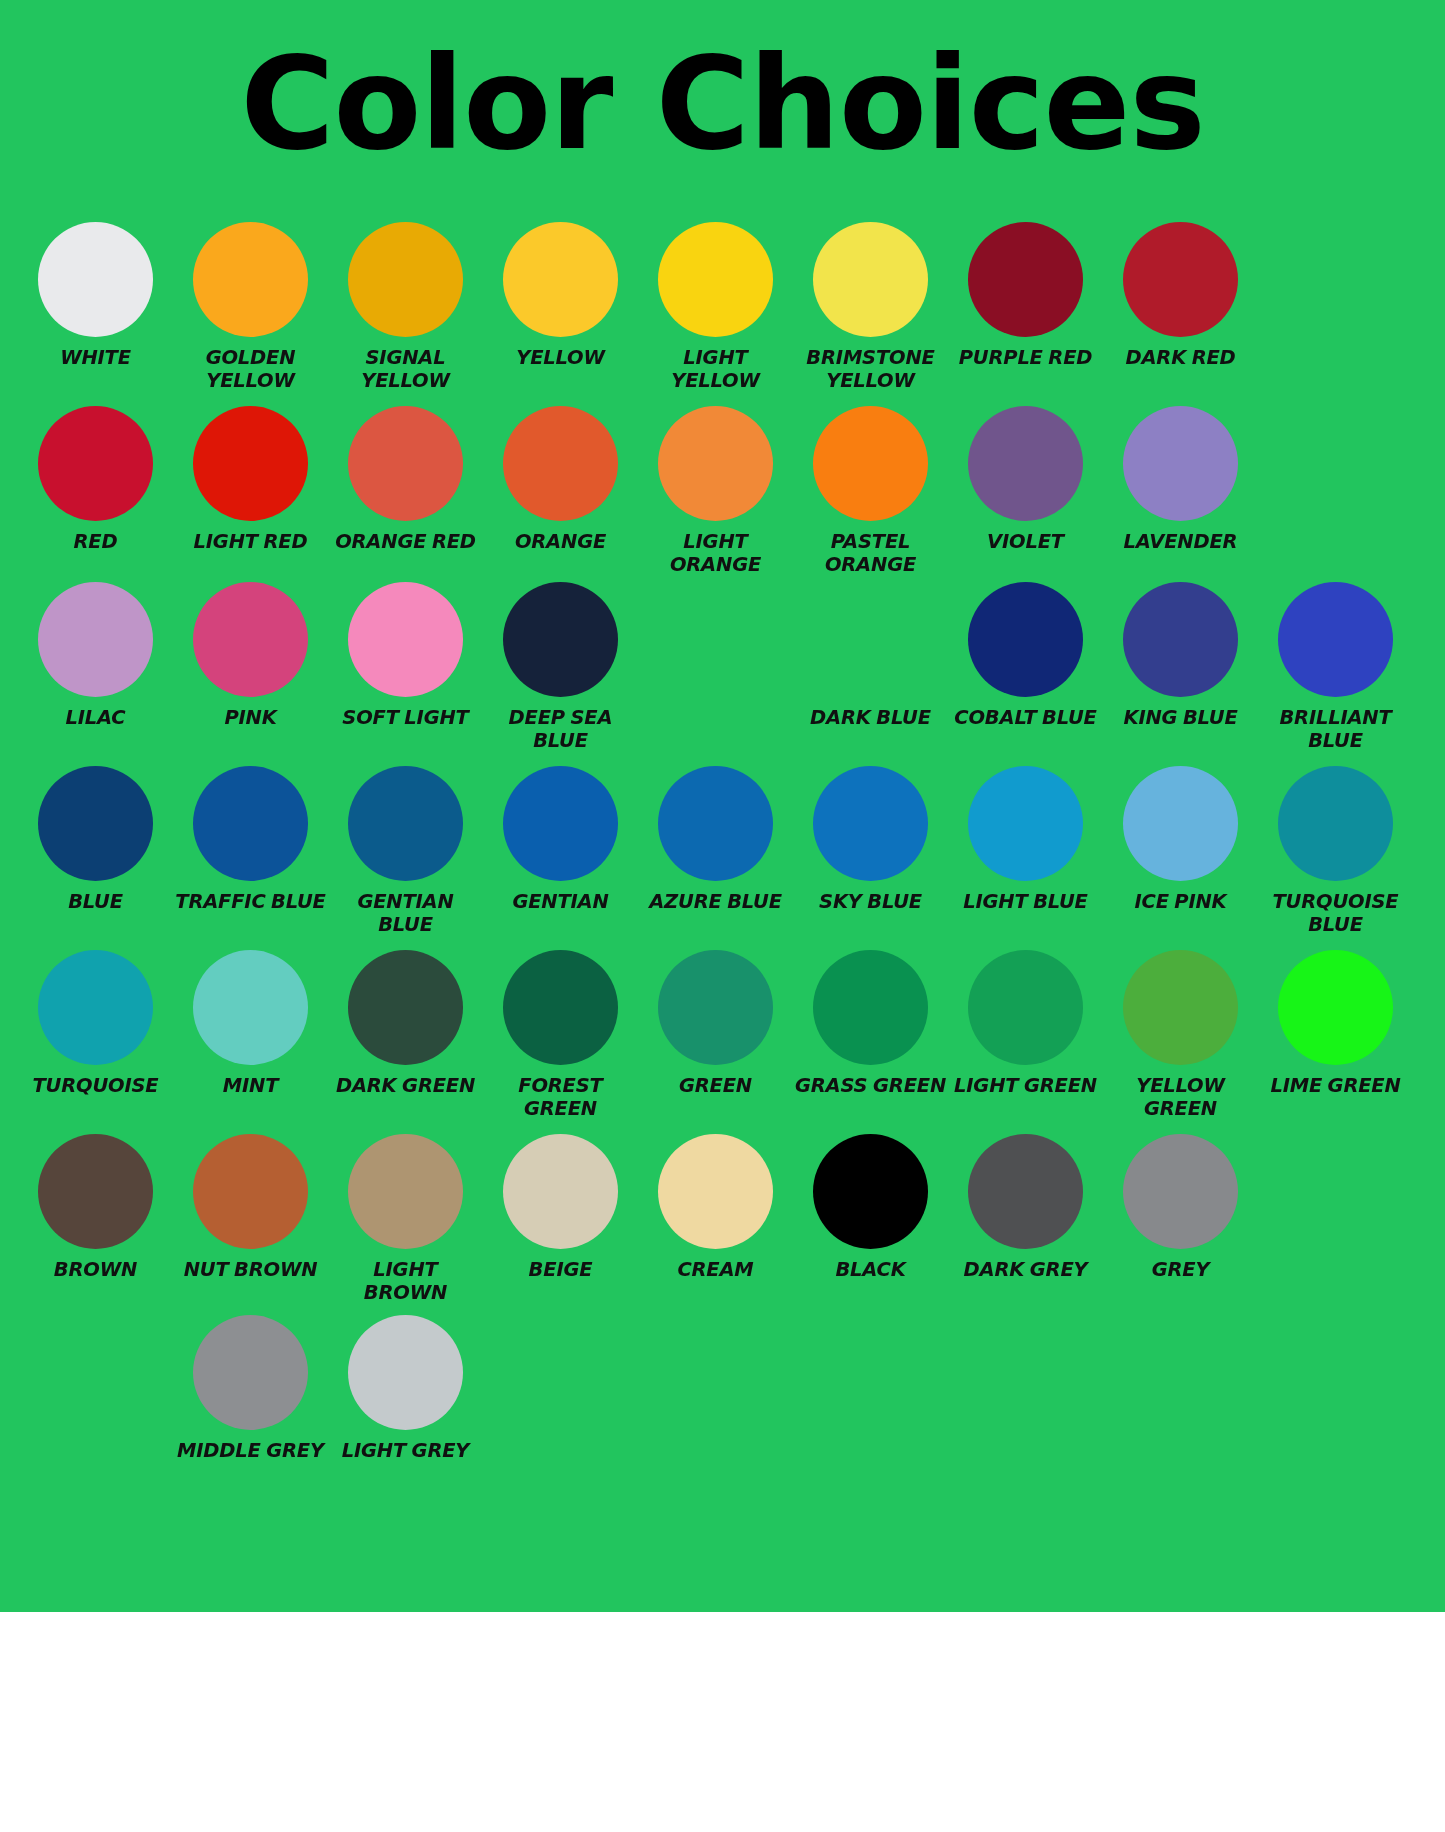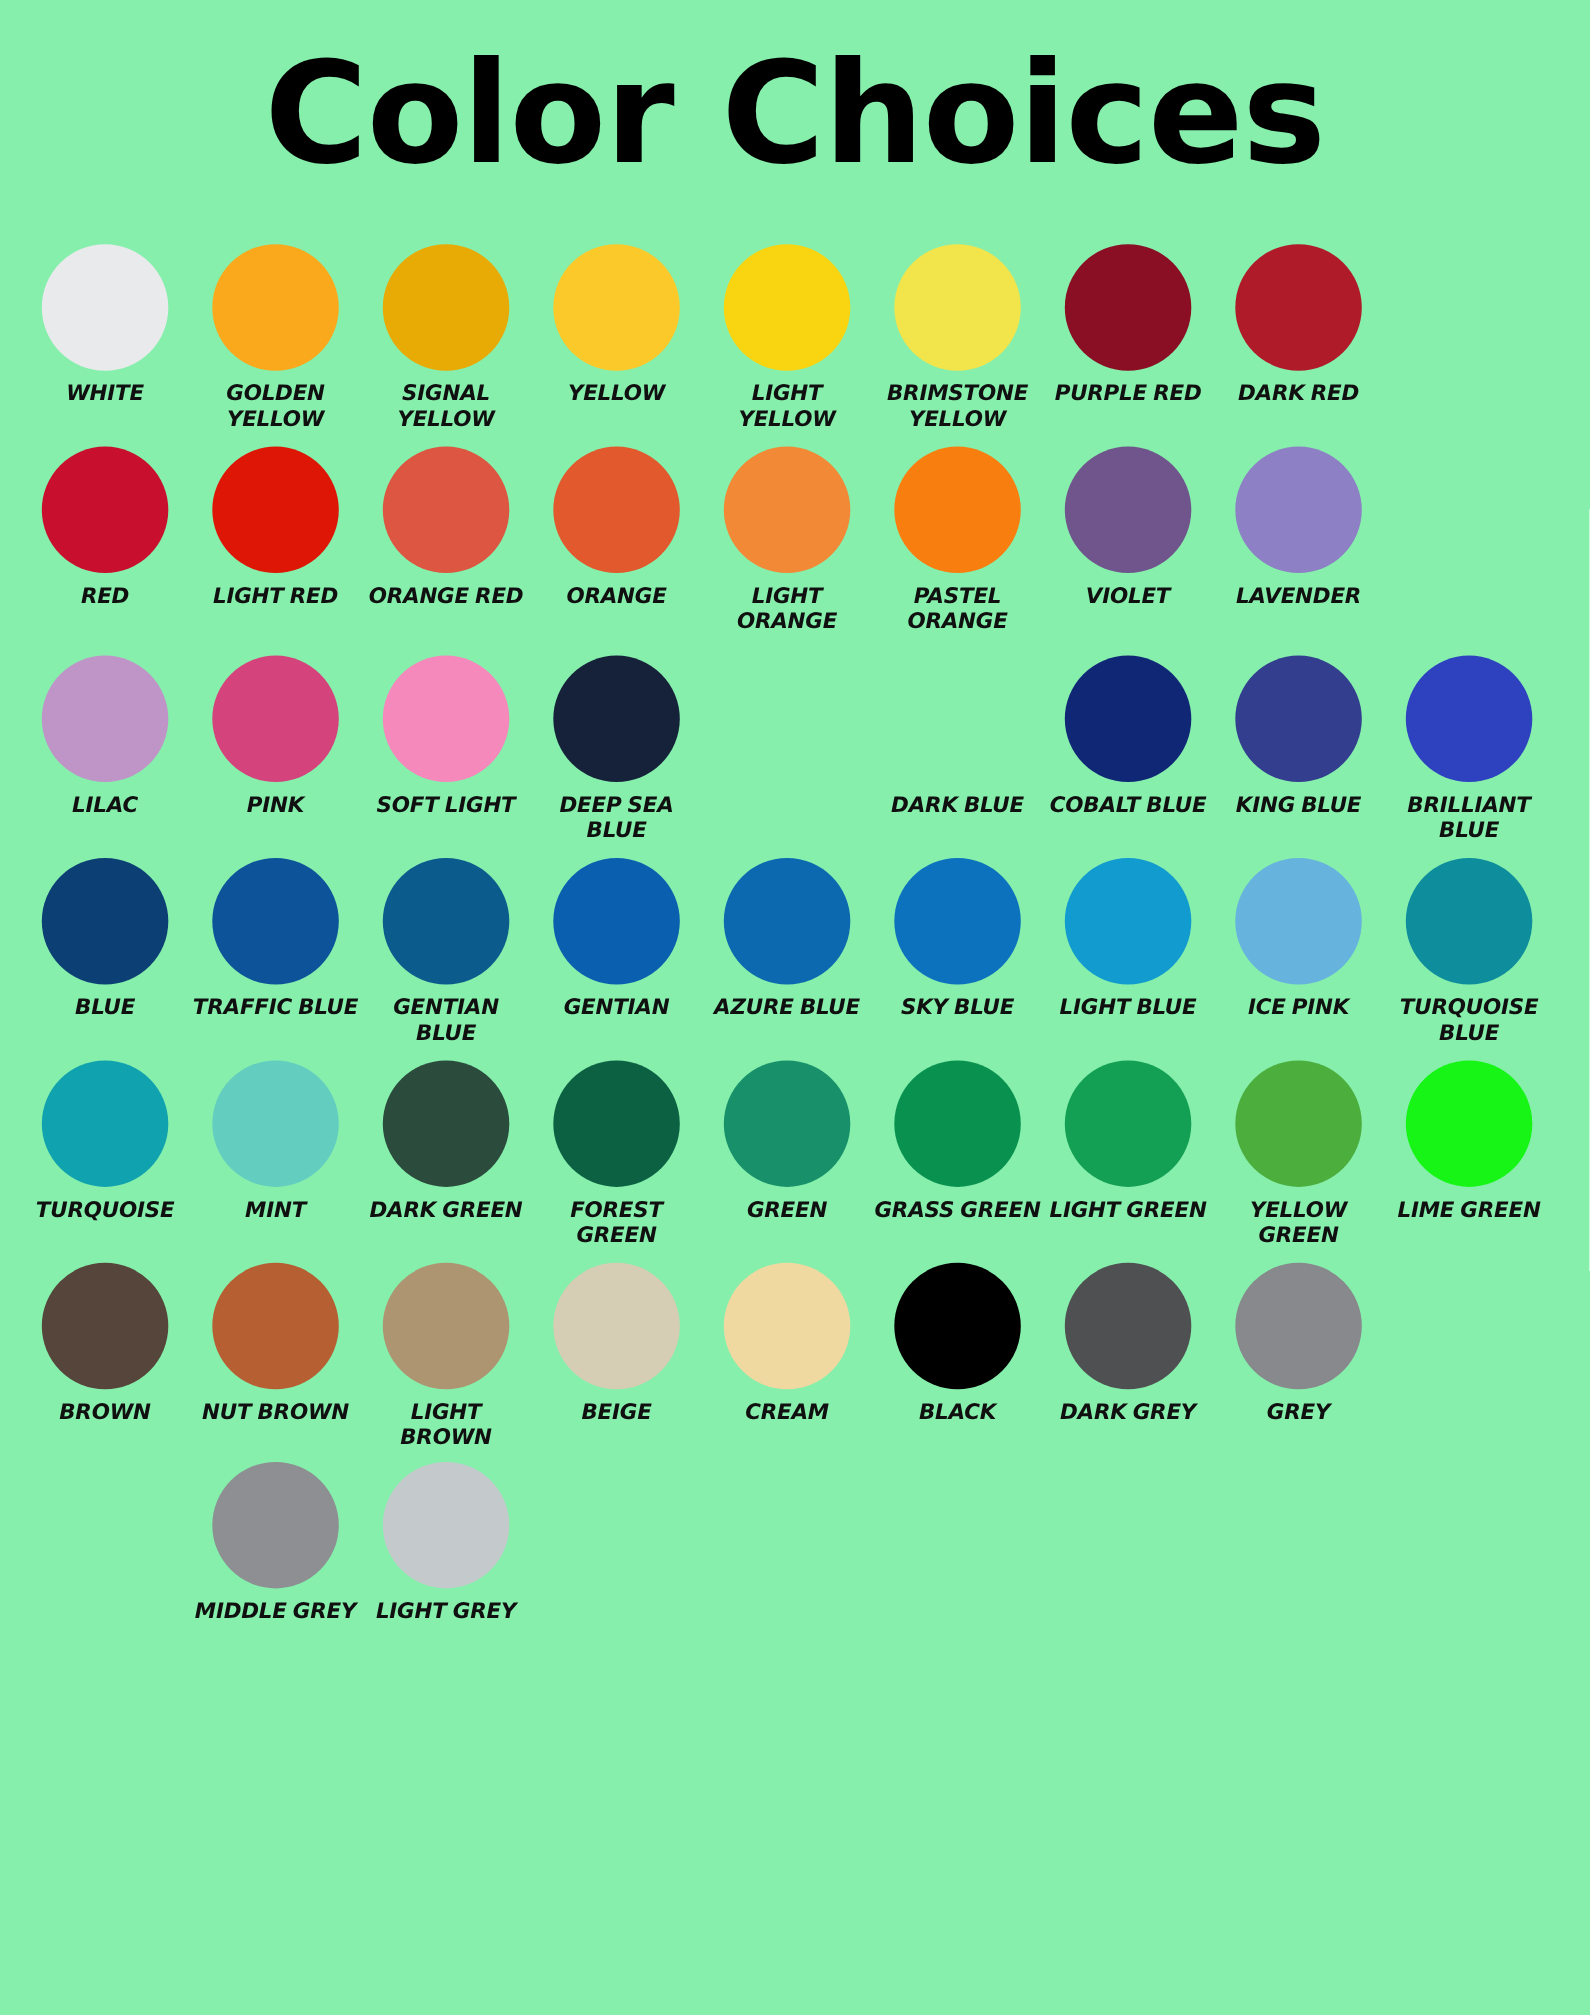--- a/index.html
+++ b/index.html
@@ -9,22 +9,22 @@
   }
   body {
     width: 1445px;
     height: 1832px;
     font-family: "Liberation Sans", "DejaVu Sans", sans-serif;
     overflow: hidden;
   }
   .page {
     position: relative;
     width: 1445px;
-    height: 1832px;
-    background: #86efac;
+    height: 1612px;
+    background: #22c55e;
     box-sizing: border-box;
   }
   .title {
     text-align: center;
     font-family: "DejaVu Sans", "Liberation Sans", sans-serif;
     font-weight: bold;
     font-size: 128px;
     line-height: 1.0;
     letter-spacing: -1px;
     color: #000000;
@@ -65,21 +65,21 @@
     font-style: italic;
     font-size: 19.5px;
     line-height: 1.18;
     letter-spacing: -0.2px;
     color: #101010;
     text-align: center;
     max-width: 152px;
     word-spacing: -1px;
   }
   .row.r1 { margin-bottom: 8px; }
-  .row.r2 { margin-bottom: 14px; }
+  .row.r2 { margin-bottom: 0; }
   .row.r3 { margin-bottom: 8px; }
   .row.r4 { margin-bottom: 8px; }
   .row.r5 { margin-bottom: 8px; }
   .row.r6 { margin-bottom: 5px; }
   
   .cell.single-hi .label { }
 </style>
 </head>
 <body>
 

